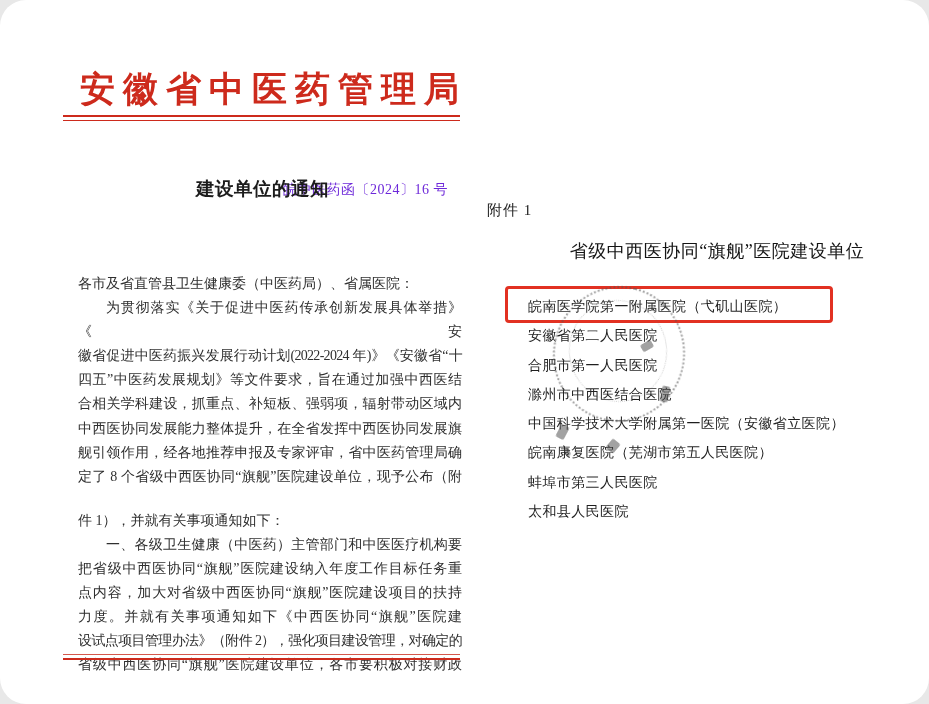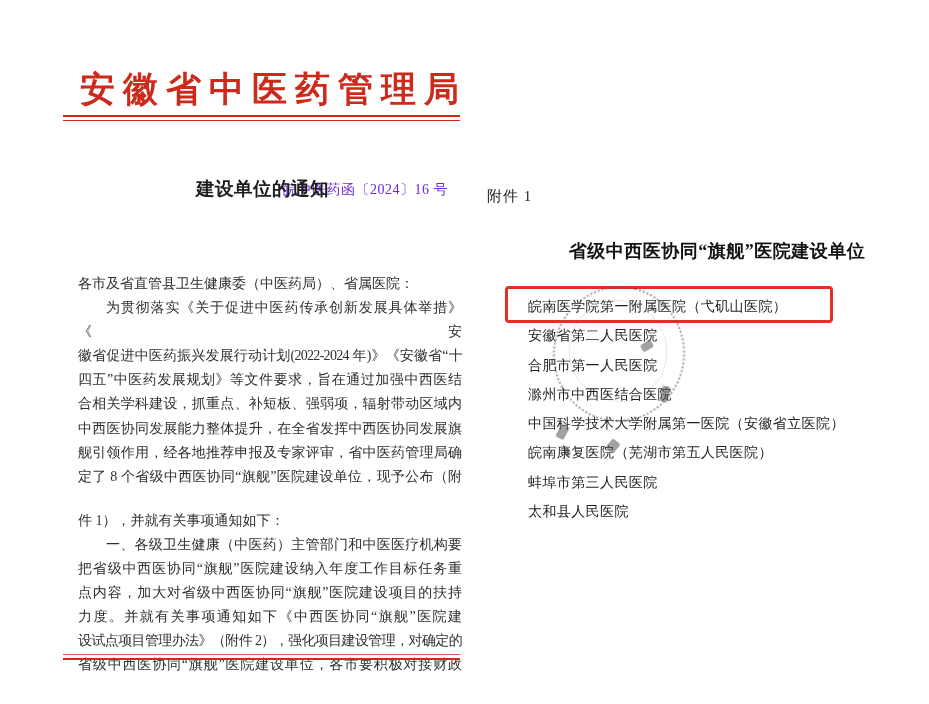--- a/index.html
+++ b/index.html
@@ -4,20 +4,21 @@
 <style>
   html,body{margin:0;padding:0;background:#e8e8e8;}
   .canvas{
     position:relative;
     width:929px;height:704px;
     margin:0 auto;
     background:#ffffff;
     overflow:hidden;
     font-family:"Liberation Serif","DejaVu Serif",serif;
     color:#2e2e2e;
+    border-radius:26px;
   }
   .page{position:absolute;top:0;height:704px;}
   .page-left{left:60px;width:405px;}
   .page-right{left:465px;width:464px;}
 
   
   .red-head{
     position:absolute;left:20px;right:6px;top:70px;
     font-size:35px;line-height:40px;font-weight:bold;
     color:var(--red,#cd2a1c);
@@ -41,24 +42,24 @@
   .body-text{
     position:absolute;left:18px;top:252px;width:384px;
     font-size:14px;line-height:24.1px;color:#2f2f2f;
   }
   .bline{text-align:justify;text-align-last:justify;text-justify:inter-character;}
   .bline.natural{text-align:left;text-align-last:left;margin-top:20px;}
   .bline.indent{text-indent:28px;}
   .bline.tight{letter-spacing:-0.7px;}
 
   
-  .att-label{position:absolute;left:22px;top:187px;font-size:15px;color:#232323;letter-spacing:1px;}
+  .att-label{position:absolute;left:22px;top:201px;font-size:15px;color:#232323;letter-spacing:1px;}
   .att-title{
     position:absolute;left:40px;width:424px;top:239px;
-    text-align:center;font-weight:bold;font-size:18px;color:#141414;letter-spacing:.5px;
+    text-align:center;font-weight:normal;font-size:18px;color:#141414;letter-spacing:.5px;
   }
   .hospital-list{
     position:absolute;left:63px;top:292px;width:400px;
     font-size:14px;line-height:29.3px;color:#1f1f1f;letter-spacing:.4px;
   }
   .hospital-item{white-space:nowrap;}
   .highlight-box{
     position:absolute;left:40px;top:286px;width:328px;height:37px;
     border:3.5px solid var(--box-red,#e23122);border-radius:4px;
     box-sizing:border-box;

